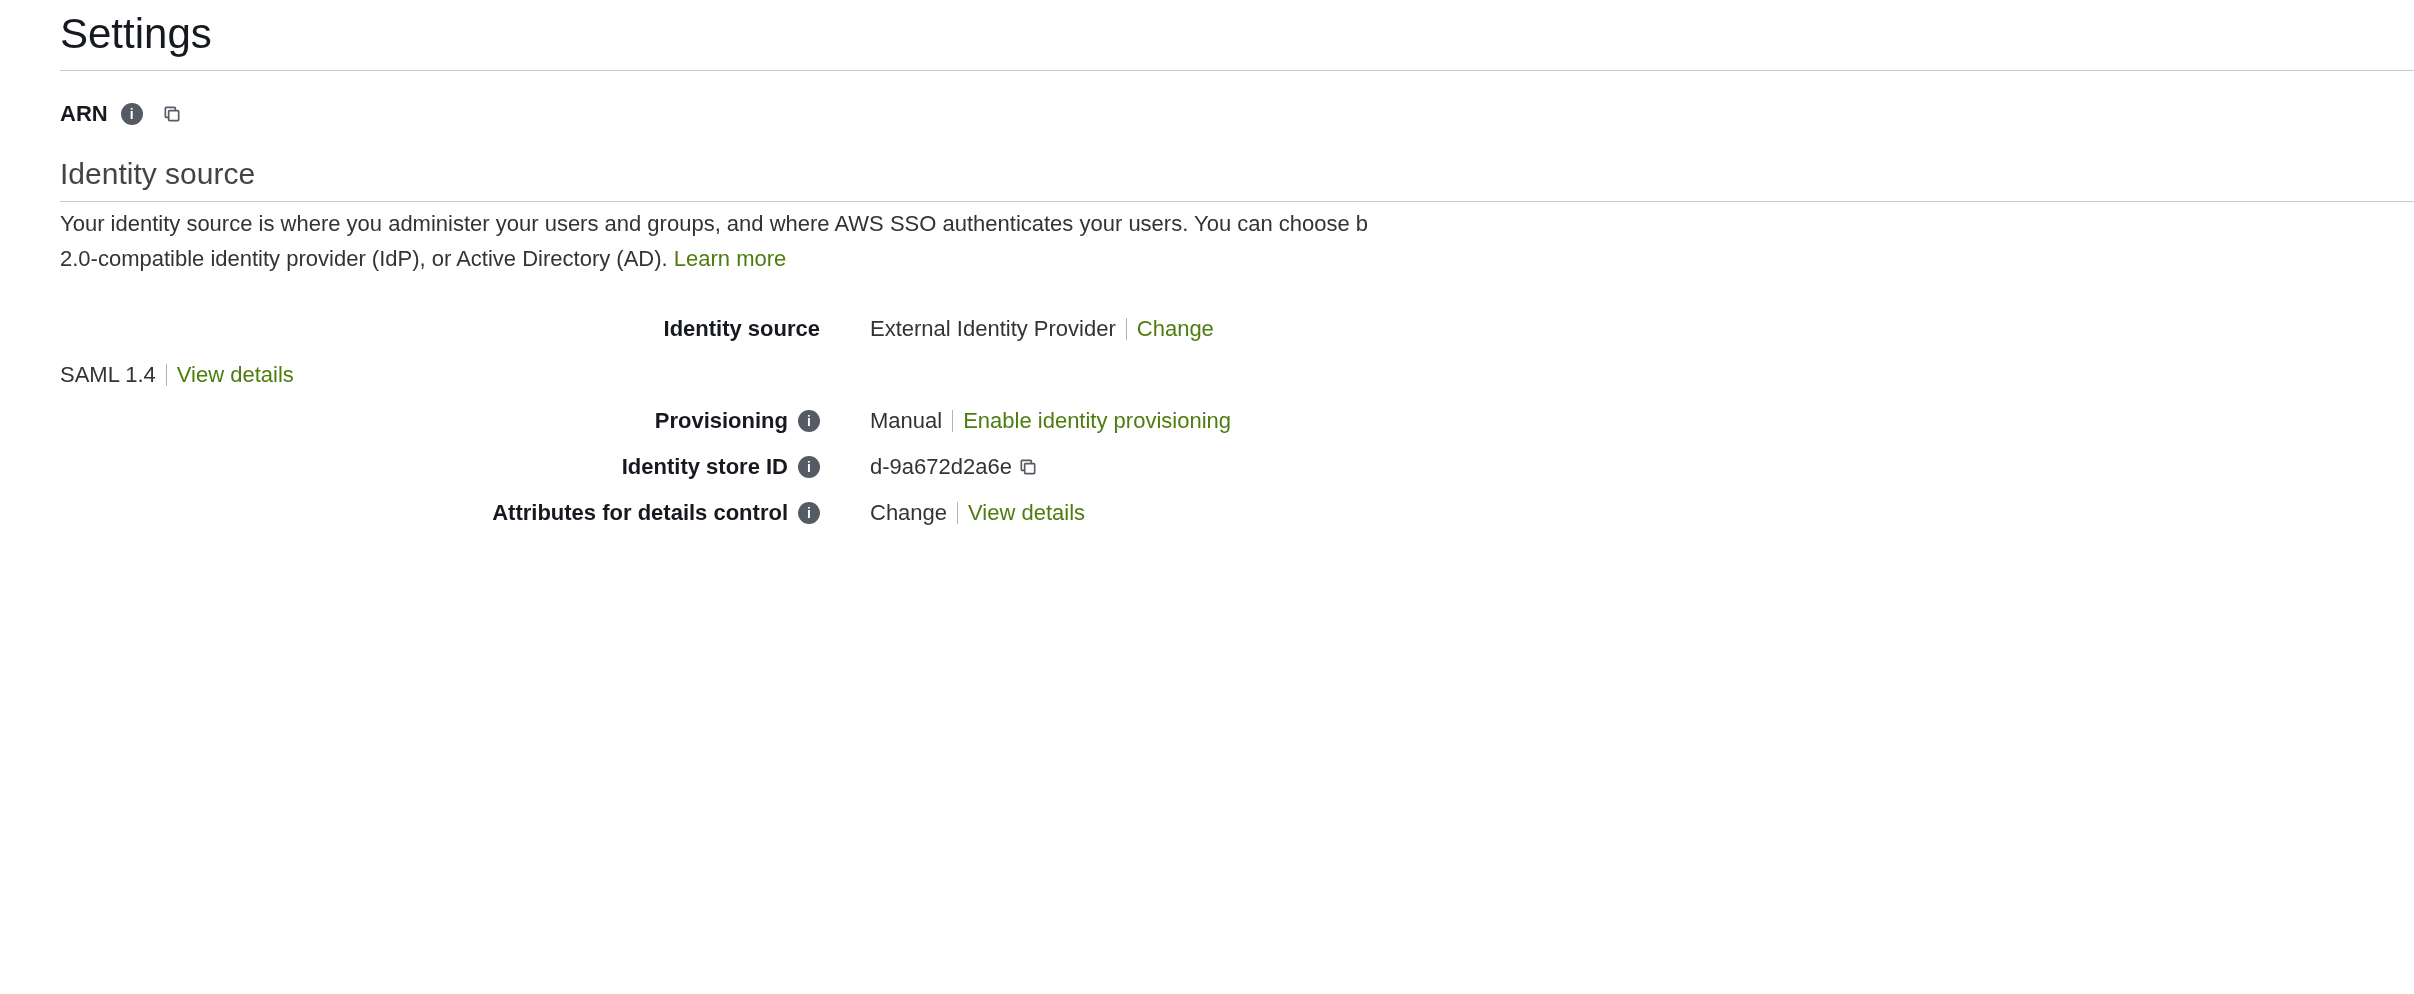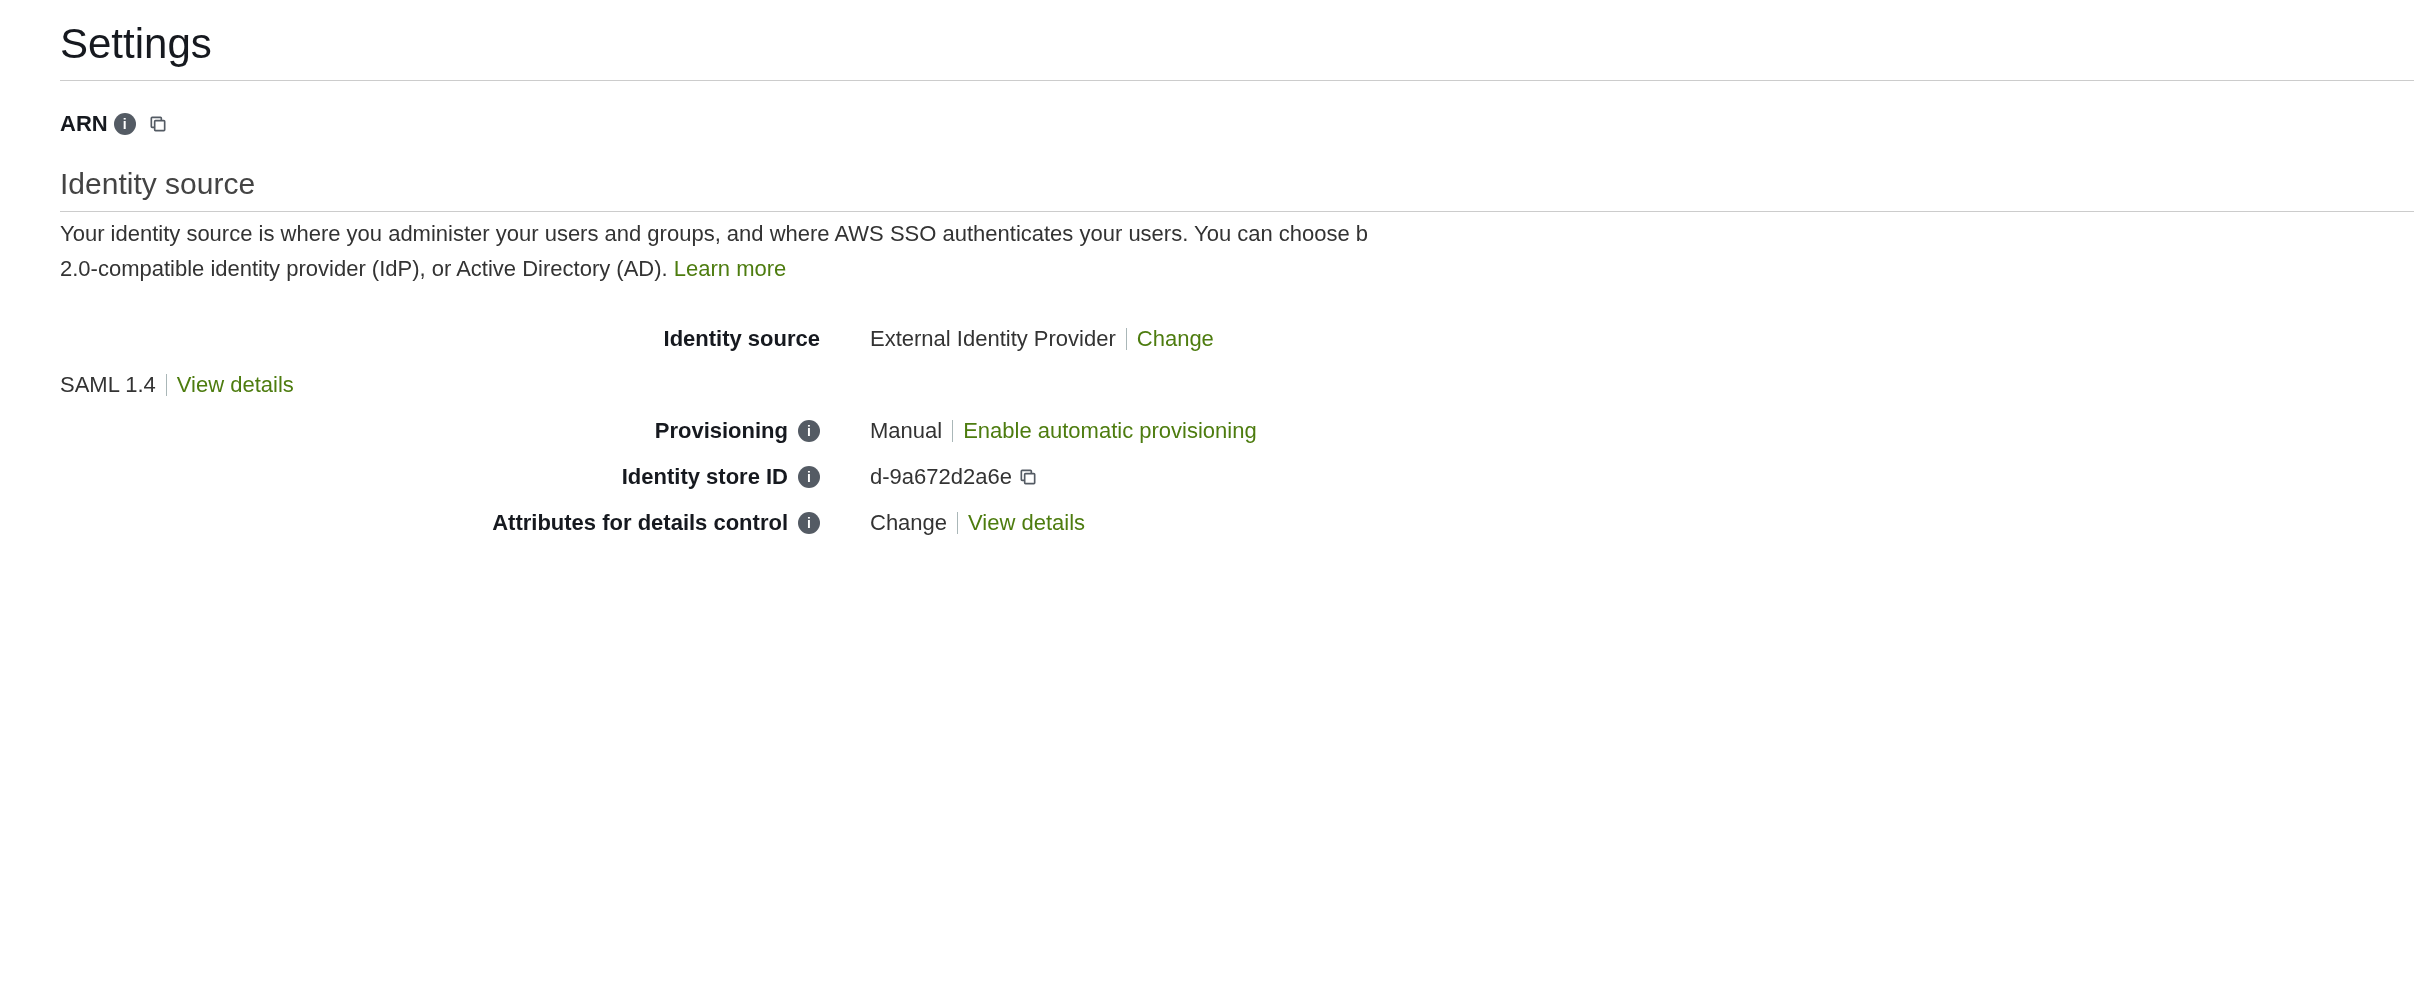--- a/index.html
+++ b/index.html
@@ -6,38 +6,38 @@
       margin: 0;
       padding: 0 0 0 60px;
       font-family: "Amazon Ember", "Helvetica Neue", Arial, sans-serif;
       color: #16191f;
       background: #fff;
       font-size: 22px;
     }
     h1 {
       font-size: 42px;
       font-weight: 400;
-      margin: 20px 0 12px 0;
+      margin: 10px 0 12px 0;
       color: #16191f;
     }
     h2 {
       font-size: 30px;
       font-weight: 400;
       margin: 30px 0 10px 0;
       color: #444;
     }
     .divider {
       border: none;
       border-top: 1px solid #ccc;
       margin: 0;
     }
     .row-arn {
       display: flex;
       align-items: center;
-      gap: 6px;
+      gap: 13px;
       margin: 30px 0 10px 0;
     }
     .arn-label {
       font-weight: 700;
       color: #16191f;
     }
     .arn-value {
       color: #444;
     }
     .desc {
@@ -155,21 +155,21 @@
   </div>
 
   <div class="kv-row">
     <div class="kv-label-cell">
       <span>Provisioning</span>
       <span class="info-icon">i</span>
     </div>
     <div class="kv-value-cell">
       <span>Manual</span>
       <span class="sep-pipe"></span>
-      <a class="link">Enable automatic provisioning</a>
+      <a class="link">Enable identity provisioning</a>
     </div>
   </div>
 
   <div class="kv-row">
     <div class="kv-label-cell">
       <span>Identity store ID</span>
       <span class="info-icon">i</span>
     </div>
     <div class="kv-value-cell">
       <span>d-9a672d2a6e</span>

